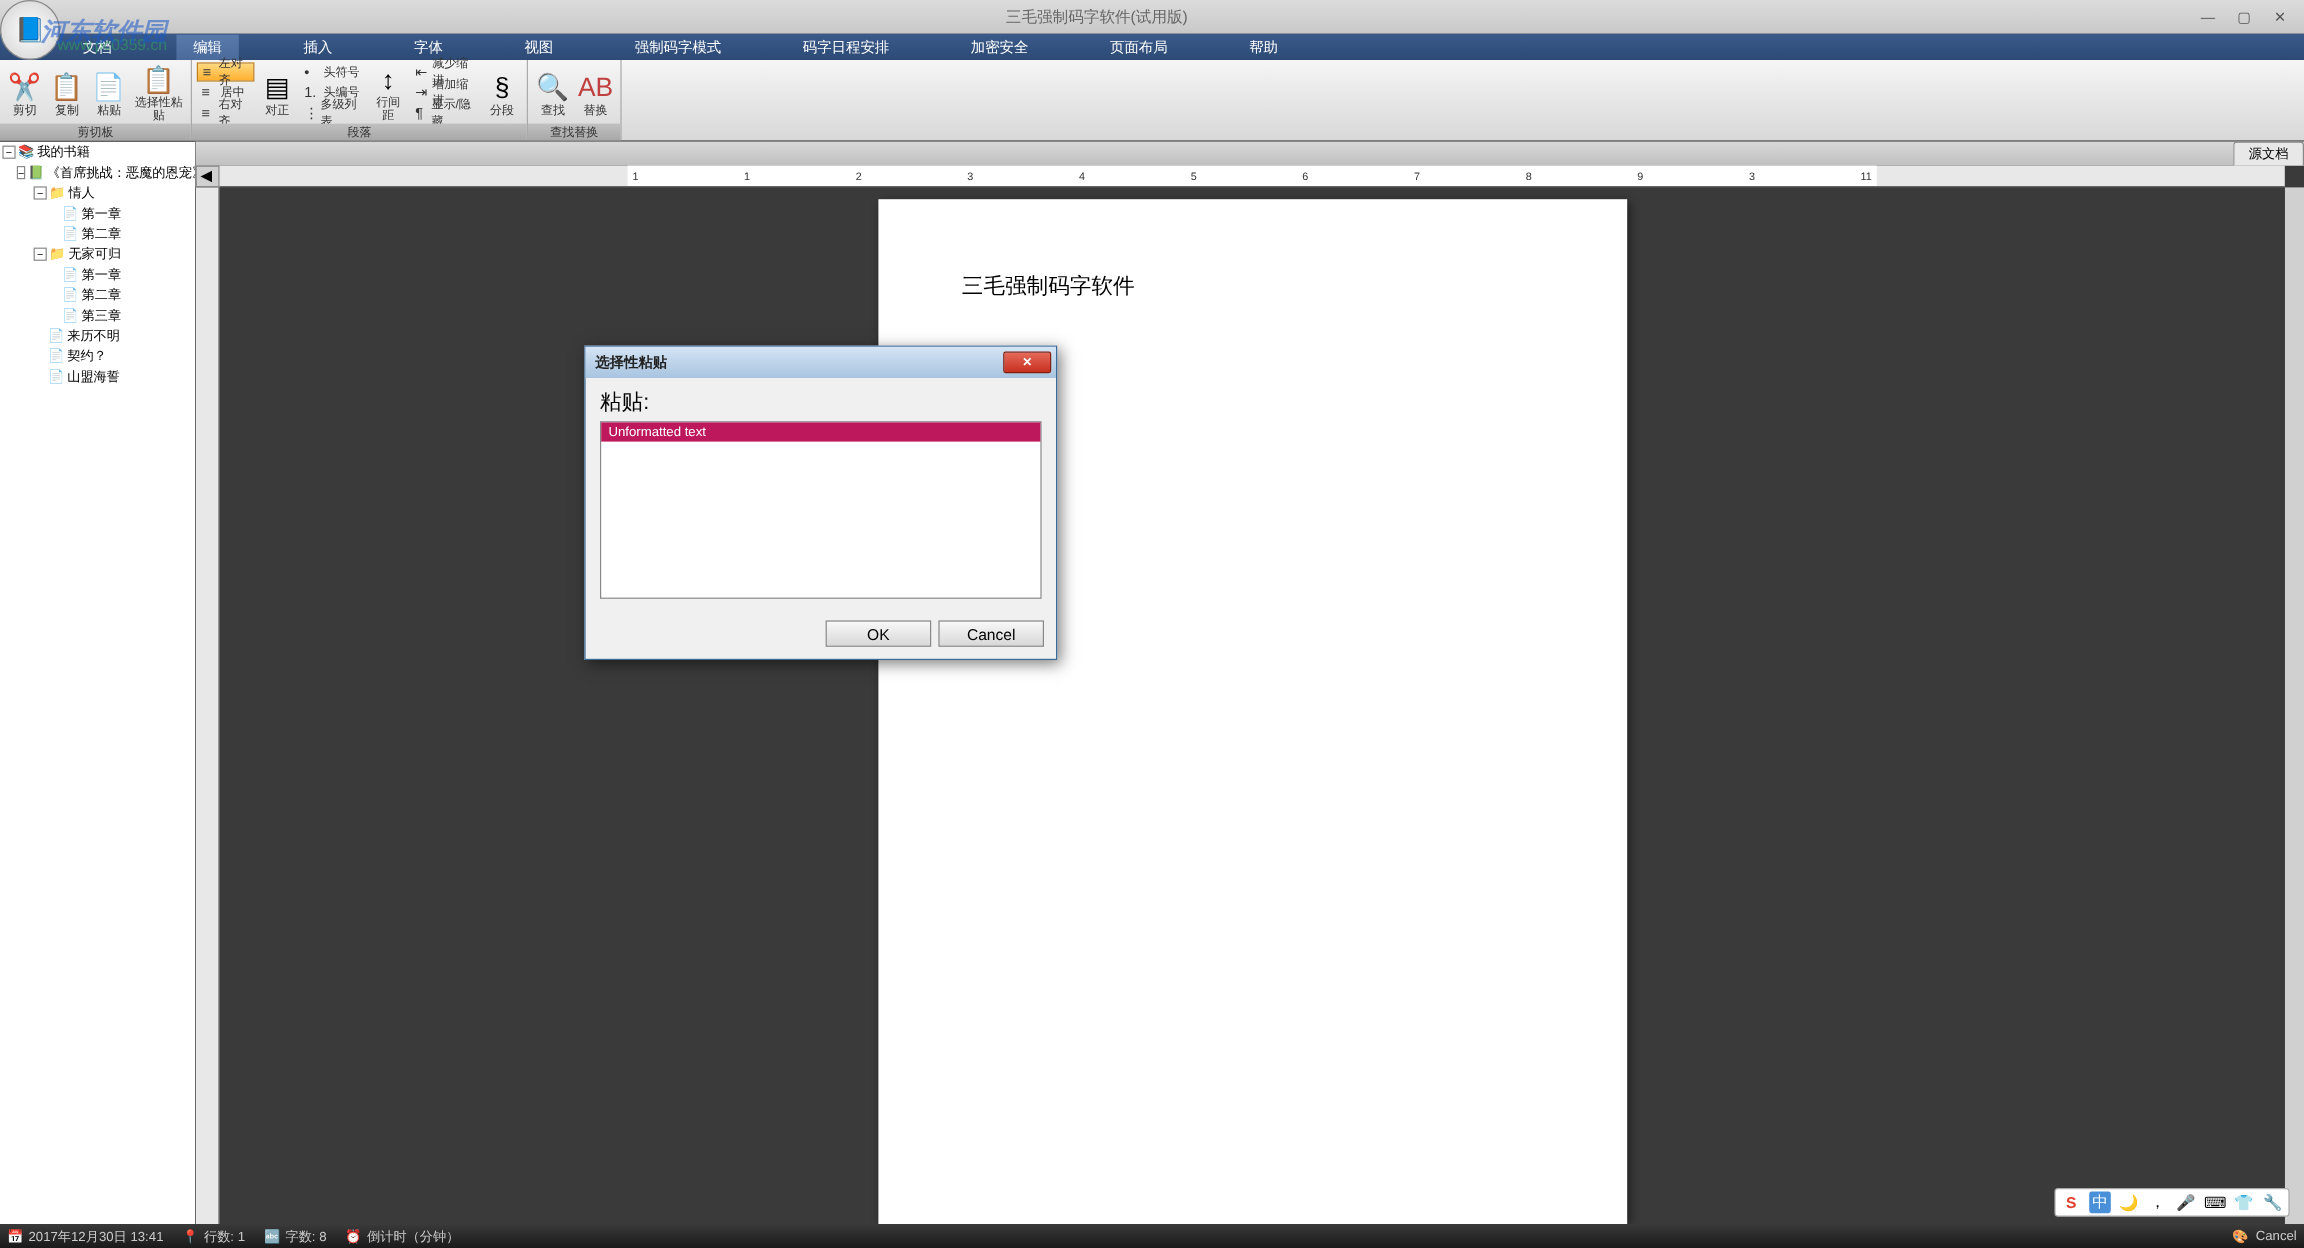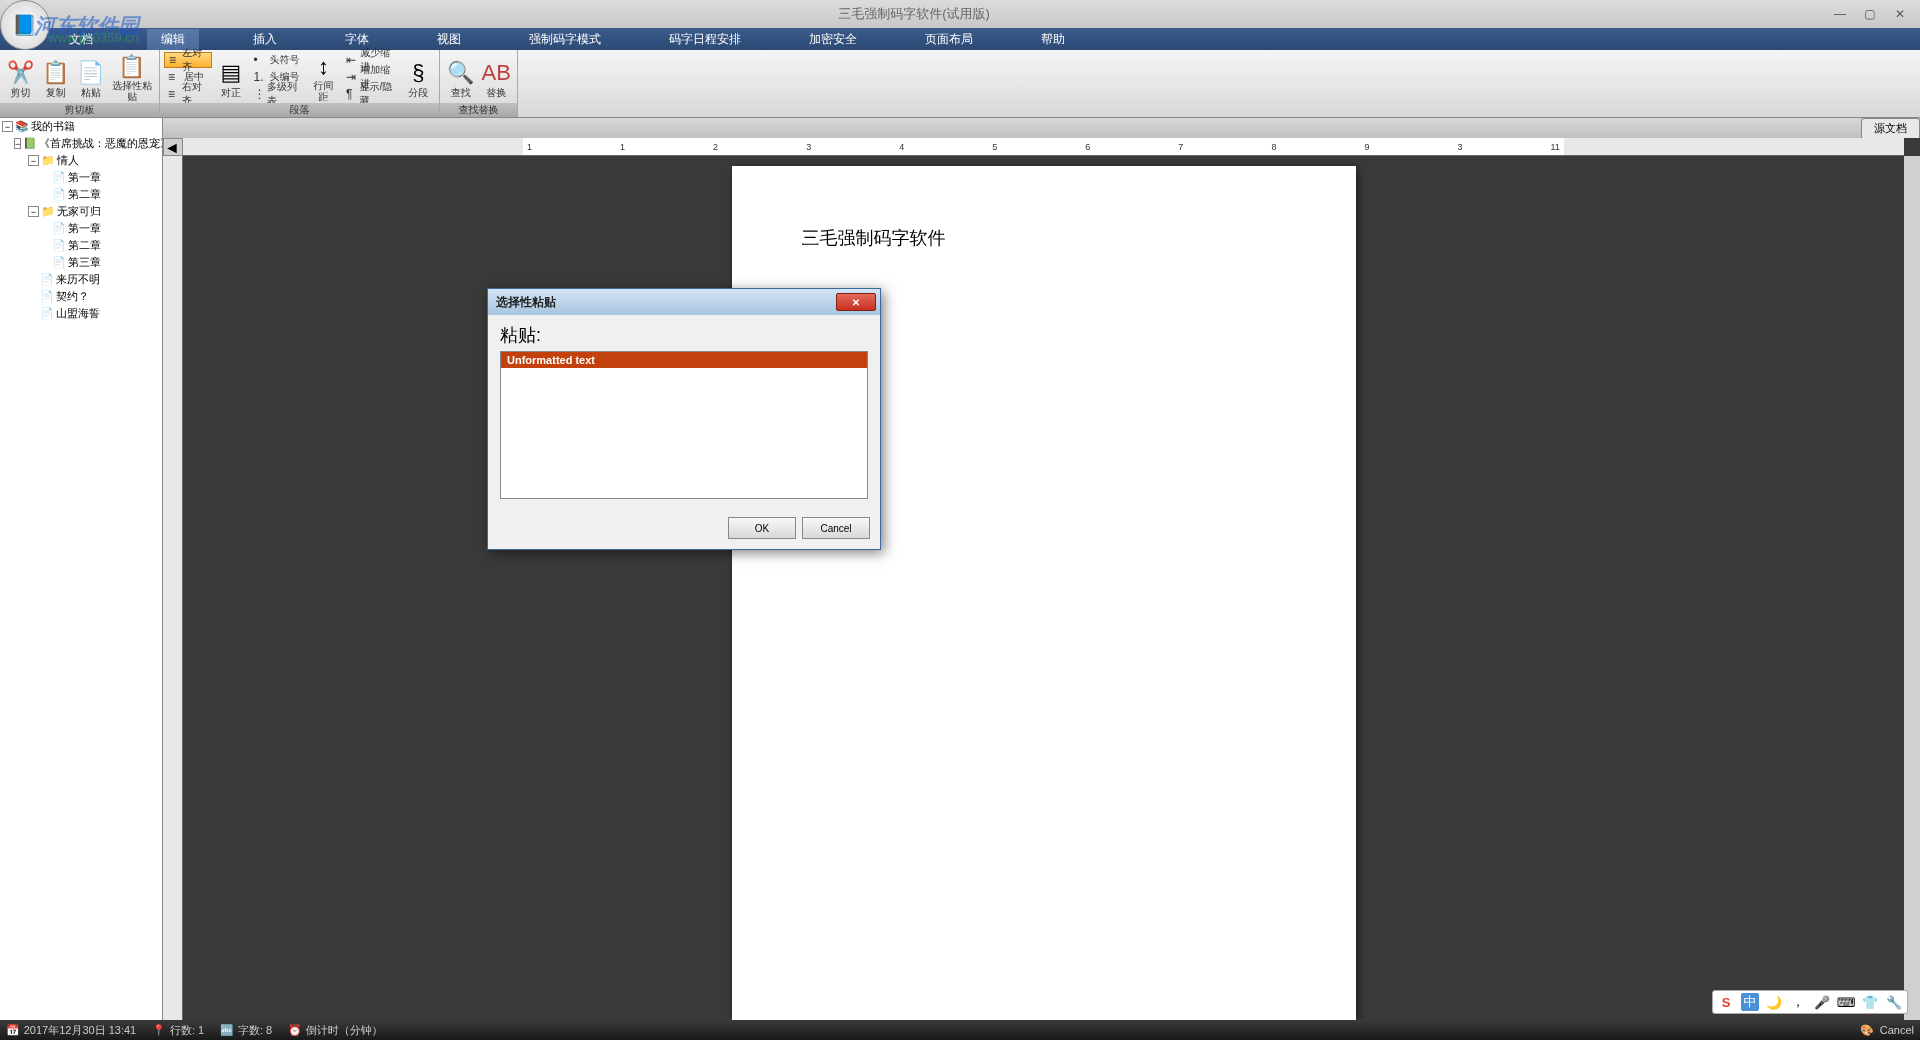--- a/index.html
+++ b/index.html
@@ -58,23 +58,23 @@
 
 
 .dialog-overlay { position: absolute; top: 0; left: 0; right: 0; bottom: 0; z-index: 100; }
 .dialog { position: absolute; top: 288px; left: 487px; width: 394px; background: #f0f0f0; border: 1px solid #3a6a9a; box-shadow: 3px 3px 12px rgba(0,0,0,0.5); }
 .dialog-title { height: 26px; background: linear-gradient(#d4e4f4, #a8c4e0); display: flex; align-items: center; justify-content: space-between; padding: 0 4px 0 8px; font-size: 12px; font-weight: bold; color: #222; }
 .dialog-close { width: 40px; height: 18px; background: linear-gradient(#e46a5a, #c83020); border: 1px solid #802010; border-radius: 2px; color: #fff; display: flex; align-items: center; justify-content: center; font-size: 10px; cursor: pointer; }
 .dialog-body { padding: 8px 12px 12px; }
 .dialog-label { font-size: 18px; margin-bottom: 4px; }
 .dialog-list { border: 1px solid #888; background: #fff; height: 148px; }
 .dialog-list-item { padding: 2px 6px; font-size: 11px; cursor: pointer; }
-.dialog-list-item.selected { background: #c2410c; color: #fff; font-weight: bold; }
+.dialog-list-item.selected { background: #be185d; color: #fff; }
 .dialog-buttons { display: flex; justify-content: flex-end; gap: 6px; padding: 6px 10px 10px; }
-.dialog-btn { width: 68px; height: 22px; background: linear-gradient(#f8f8f8, #d8d8d8); border: 1px solid #888; font-size: 10px; cursor: pointer; }
+.dialog-btn { width: 88px; height: 22px; background: linear-gradient(#f8f8f8, #d8d8d8); border: 1px solid #888; font-size: 13px; cursor: pointer; }
 
 
 .statusbar { height: 20px; background: linear-gradient(#3a3a3a, #1a1a1a); display: flex; align-items: center; color: #ccc; font-size: 11px; padding: 0 6px; gap: 16px; }
 .status-item { display: flex; align-items: center; gap: 4px; }
 .status-right { margin-left: auto; display: flex; align-items: center; gap: 6px; }
 
 
 .ime-bar { position: absolute; right: 12px; bottom: 26px; height: 24px; background: #fff; border: 1px solid #aaa; display: flex; align-items: center; padding: 0 4px; gap: 6px; border-radius: 3px; z-index: 50; }
 .ime-icon { width: 18px; height: 18px; display: flex; align-items: center; justify-content: center; font-size: 13px; cursor: pointer; }
 .ime-logo { color: #e04030; font-weight: bold; }

